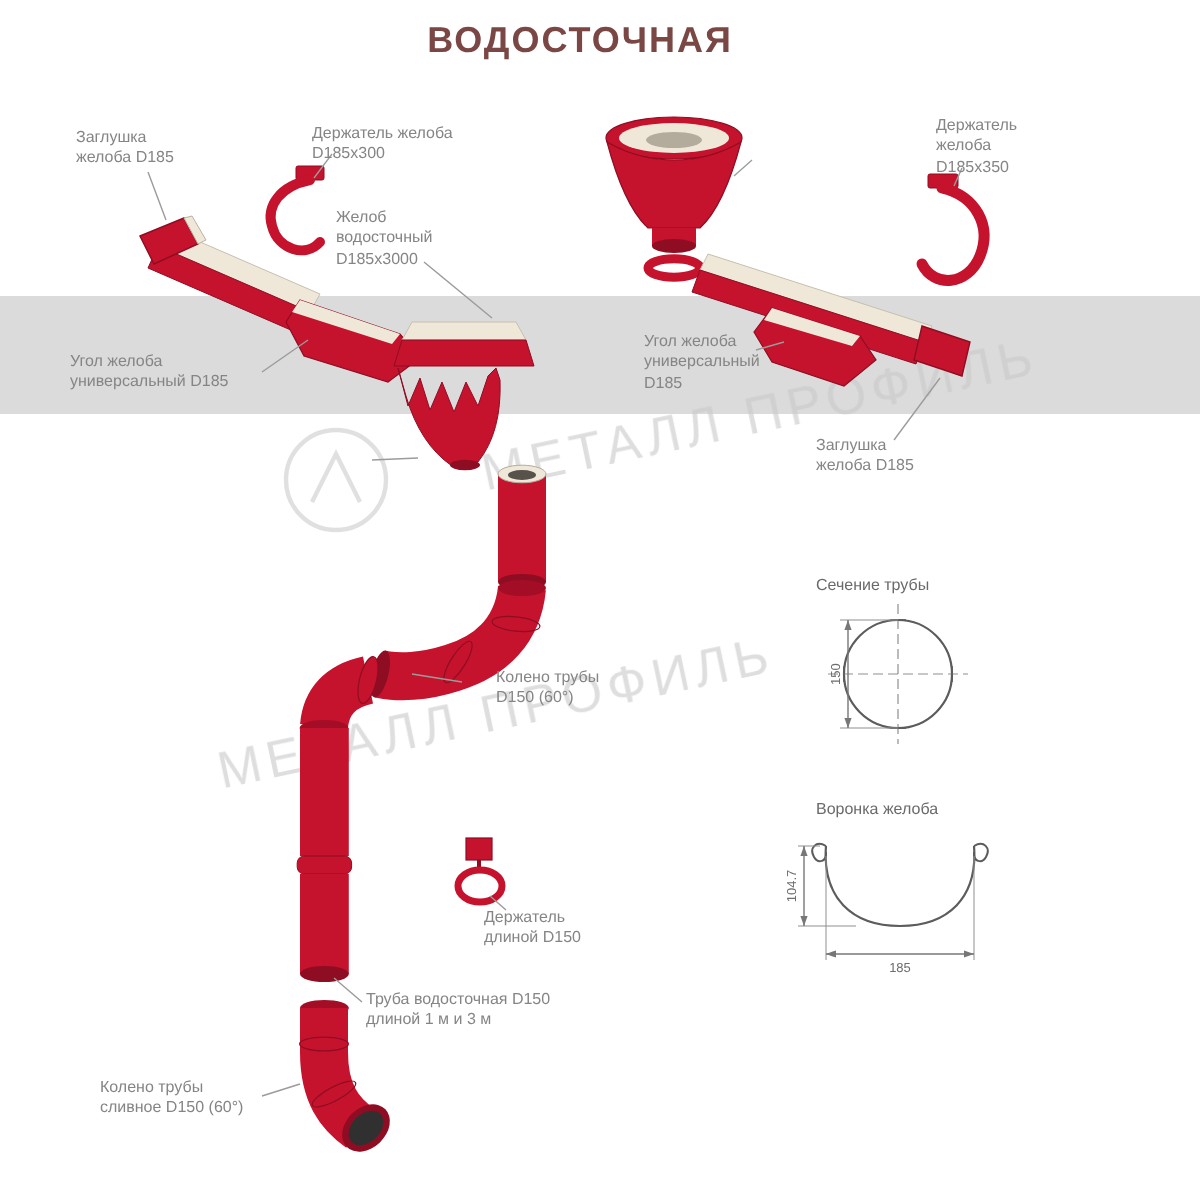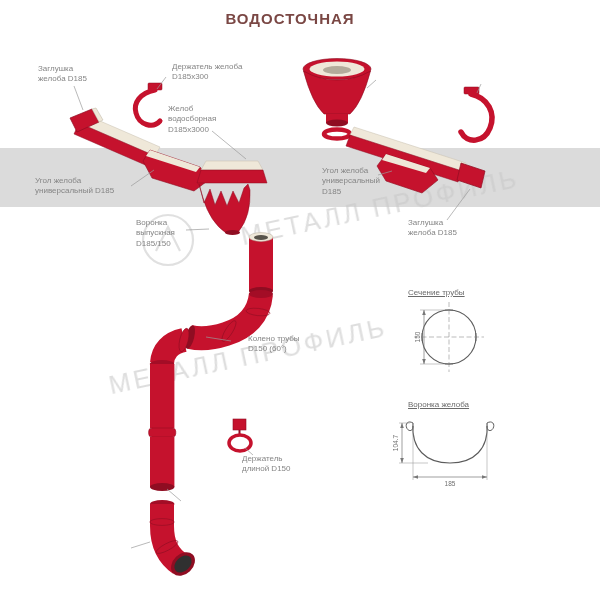--- a/index.html
+++ b/index.html
@@ -1,22 +1,22 @@
 <!DOCTYPE html>
 <html><head>
 <meta charset="utf-8">
 <style>
   html,body{margin:0;padding:0;background:#fff;}
   .stage{position:relative;width:600px;height:600px;background:#ffffff;overflow:hidden;
          font-family:"Liberation Sans",sans-serif;}
   .stage svg{position:absolute;left:0;top:0;}
   .title{position:absolute;left:140px;top:10px;width:300px;text-align:center;
-         color:#7a4744;font-weight:bold;font-size:15px;line-height:1.18;letter-spacing:1px;}
+         color:#7a4744;font-weight:bold;font-size:18px;line-height:1.18;letter-spacing:1px;}
   .lbl{position:absolute;font-size:8px;line-height:1.3;color:#858585;}
-  .sec-title{color:#6a6a6a;text-decoration:underline;}
+  .sec-title{color:#6a6a6a;}
 </style>
 </head>
 <body>
 
 <div class="stage">
 
 <svg width="600" height="600" viewBox="0 0 600 600">
 
   <rect x="0" y="148" width="600" height="59" fill="#DBDBDB"></rect>
 
@@ -174,24 +174,26 @@
     <line x1="181" y1="501" x2="167" y2="489"></line>
     <line x1="131" y1="548" x2="150" y2="542"></line>
   </g>
 </svg>
 
 <div class="title">
   <div>ВОДОСТОЧНАЯ</div>
 </div>
 
 <div class="lbl" style="left:38px;top:64px;width:64px">Заглушка желоба D185</div>
-<div class="lbl" style="left:172px;top:62px;width:90px">Держатель желоба D185х300</div>
-<div class="lbl" style="left:168px;top:104px;width:54px">Желоб водосборная D185х3000</div>
+<div class="lbl" style="left:156px;top:62px;width:90px">Держатель желоба D185х300</div>
+<div class="lbl" style="left:468px;top:58px;width:48px">Держатель желоба D185х350</div>
+<div class="lbl" style="left:168px;top:104px;width:54px">Желоб водосточный D185х3000</div>
 <div class="lbl" style="left:35px;top:176px;width:94px">Угол желоба универсальный D185</div>
 <div class="lbl" style="left:322px;top:166px;width:54px">Угол желоба универсальный D185</div>
 <div class="lbl" style="left:408px;top:218px;width:64px">Заглушка желоба D185</div>
-<div class="lbl" style="left:136px;top:218px;width:48px">Воронка выпускная D185/150</div>
 <div class="lbl" style="left:248px;top:334px;width:58px">Колено трубы D150 (60°)</div>
 <div class="lbl sec-title" style="left:408px;top:288px;width:90px">Сечение трубы</div>
 <div class="lbl sec-title" style="left:408px;top:400px;width:90px">Воронка желоба</div>
 <div class="lbl" style="left:242px;top:454px;width:52px">Держатель длиной D150</div>
+<div class="lbl" style="left:183px;top:495px;width:104px">Труба водосточная D150 длиной 1 м и 3 м</div>
+<div class="lbl" style="left:50px;top:539px;width:84px">Колено трубы сливное D150 (60°)</div>
 
 </div>
 
 </body></html>

